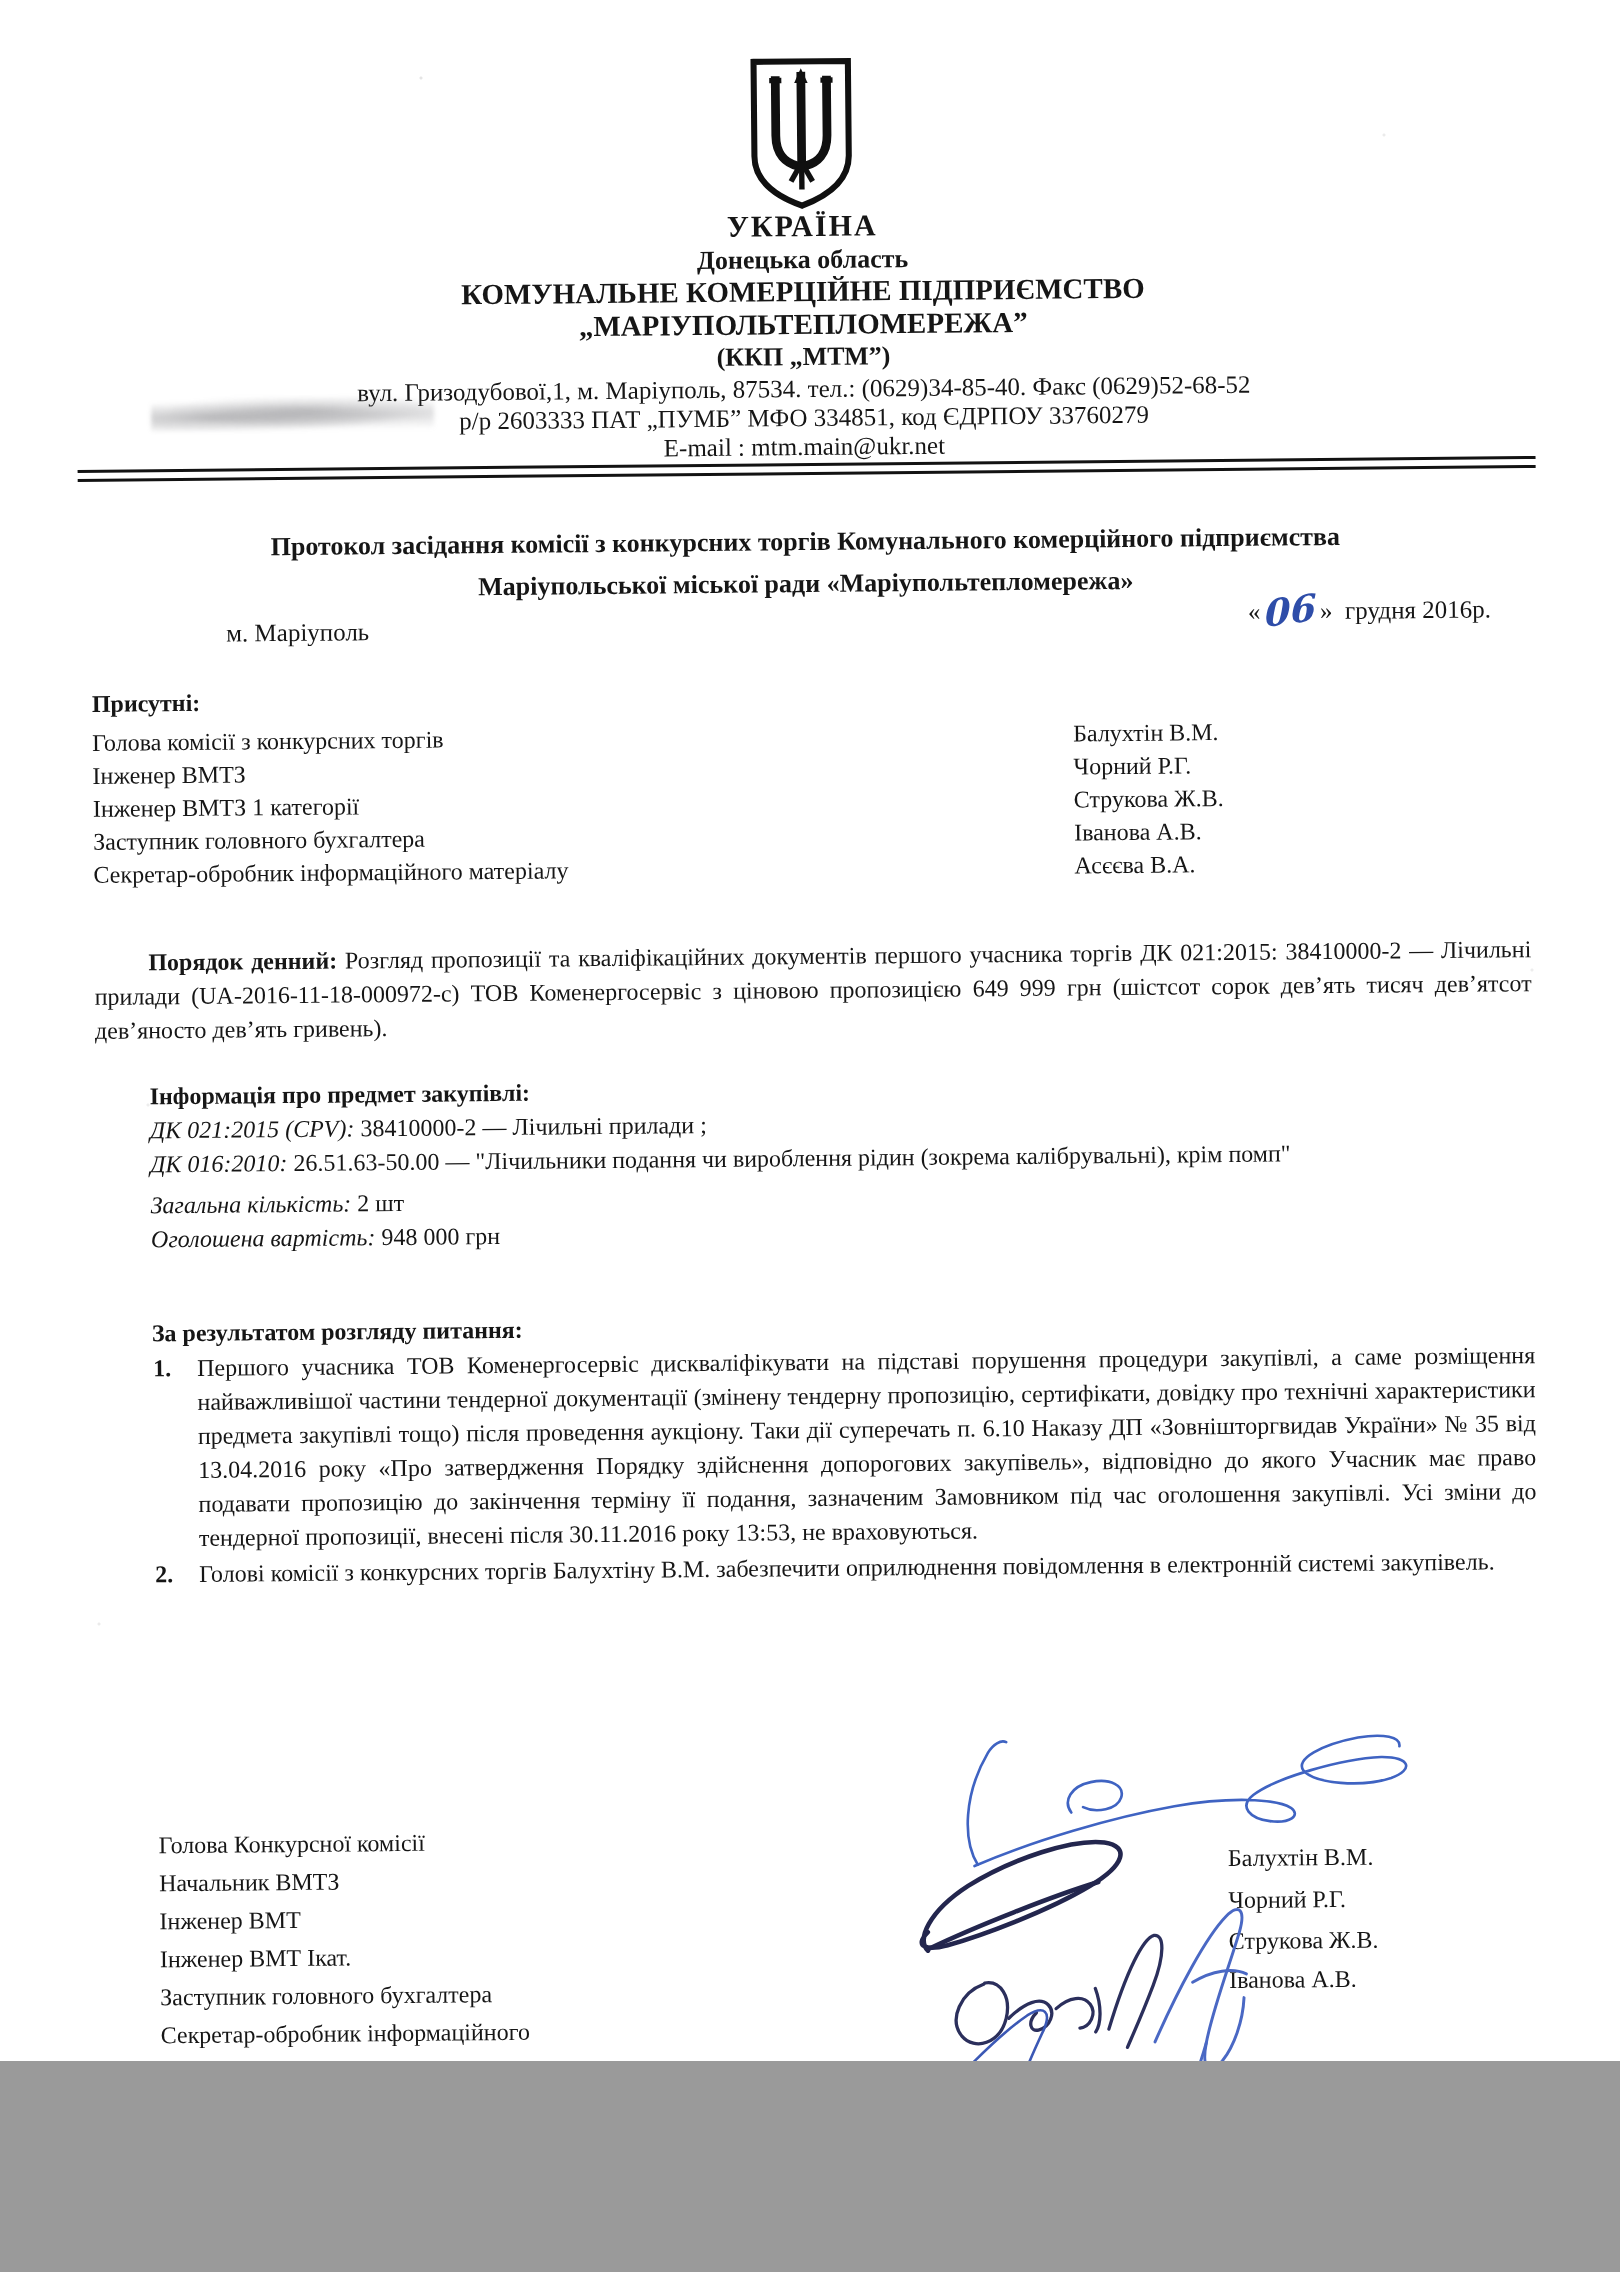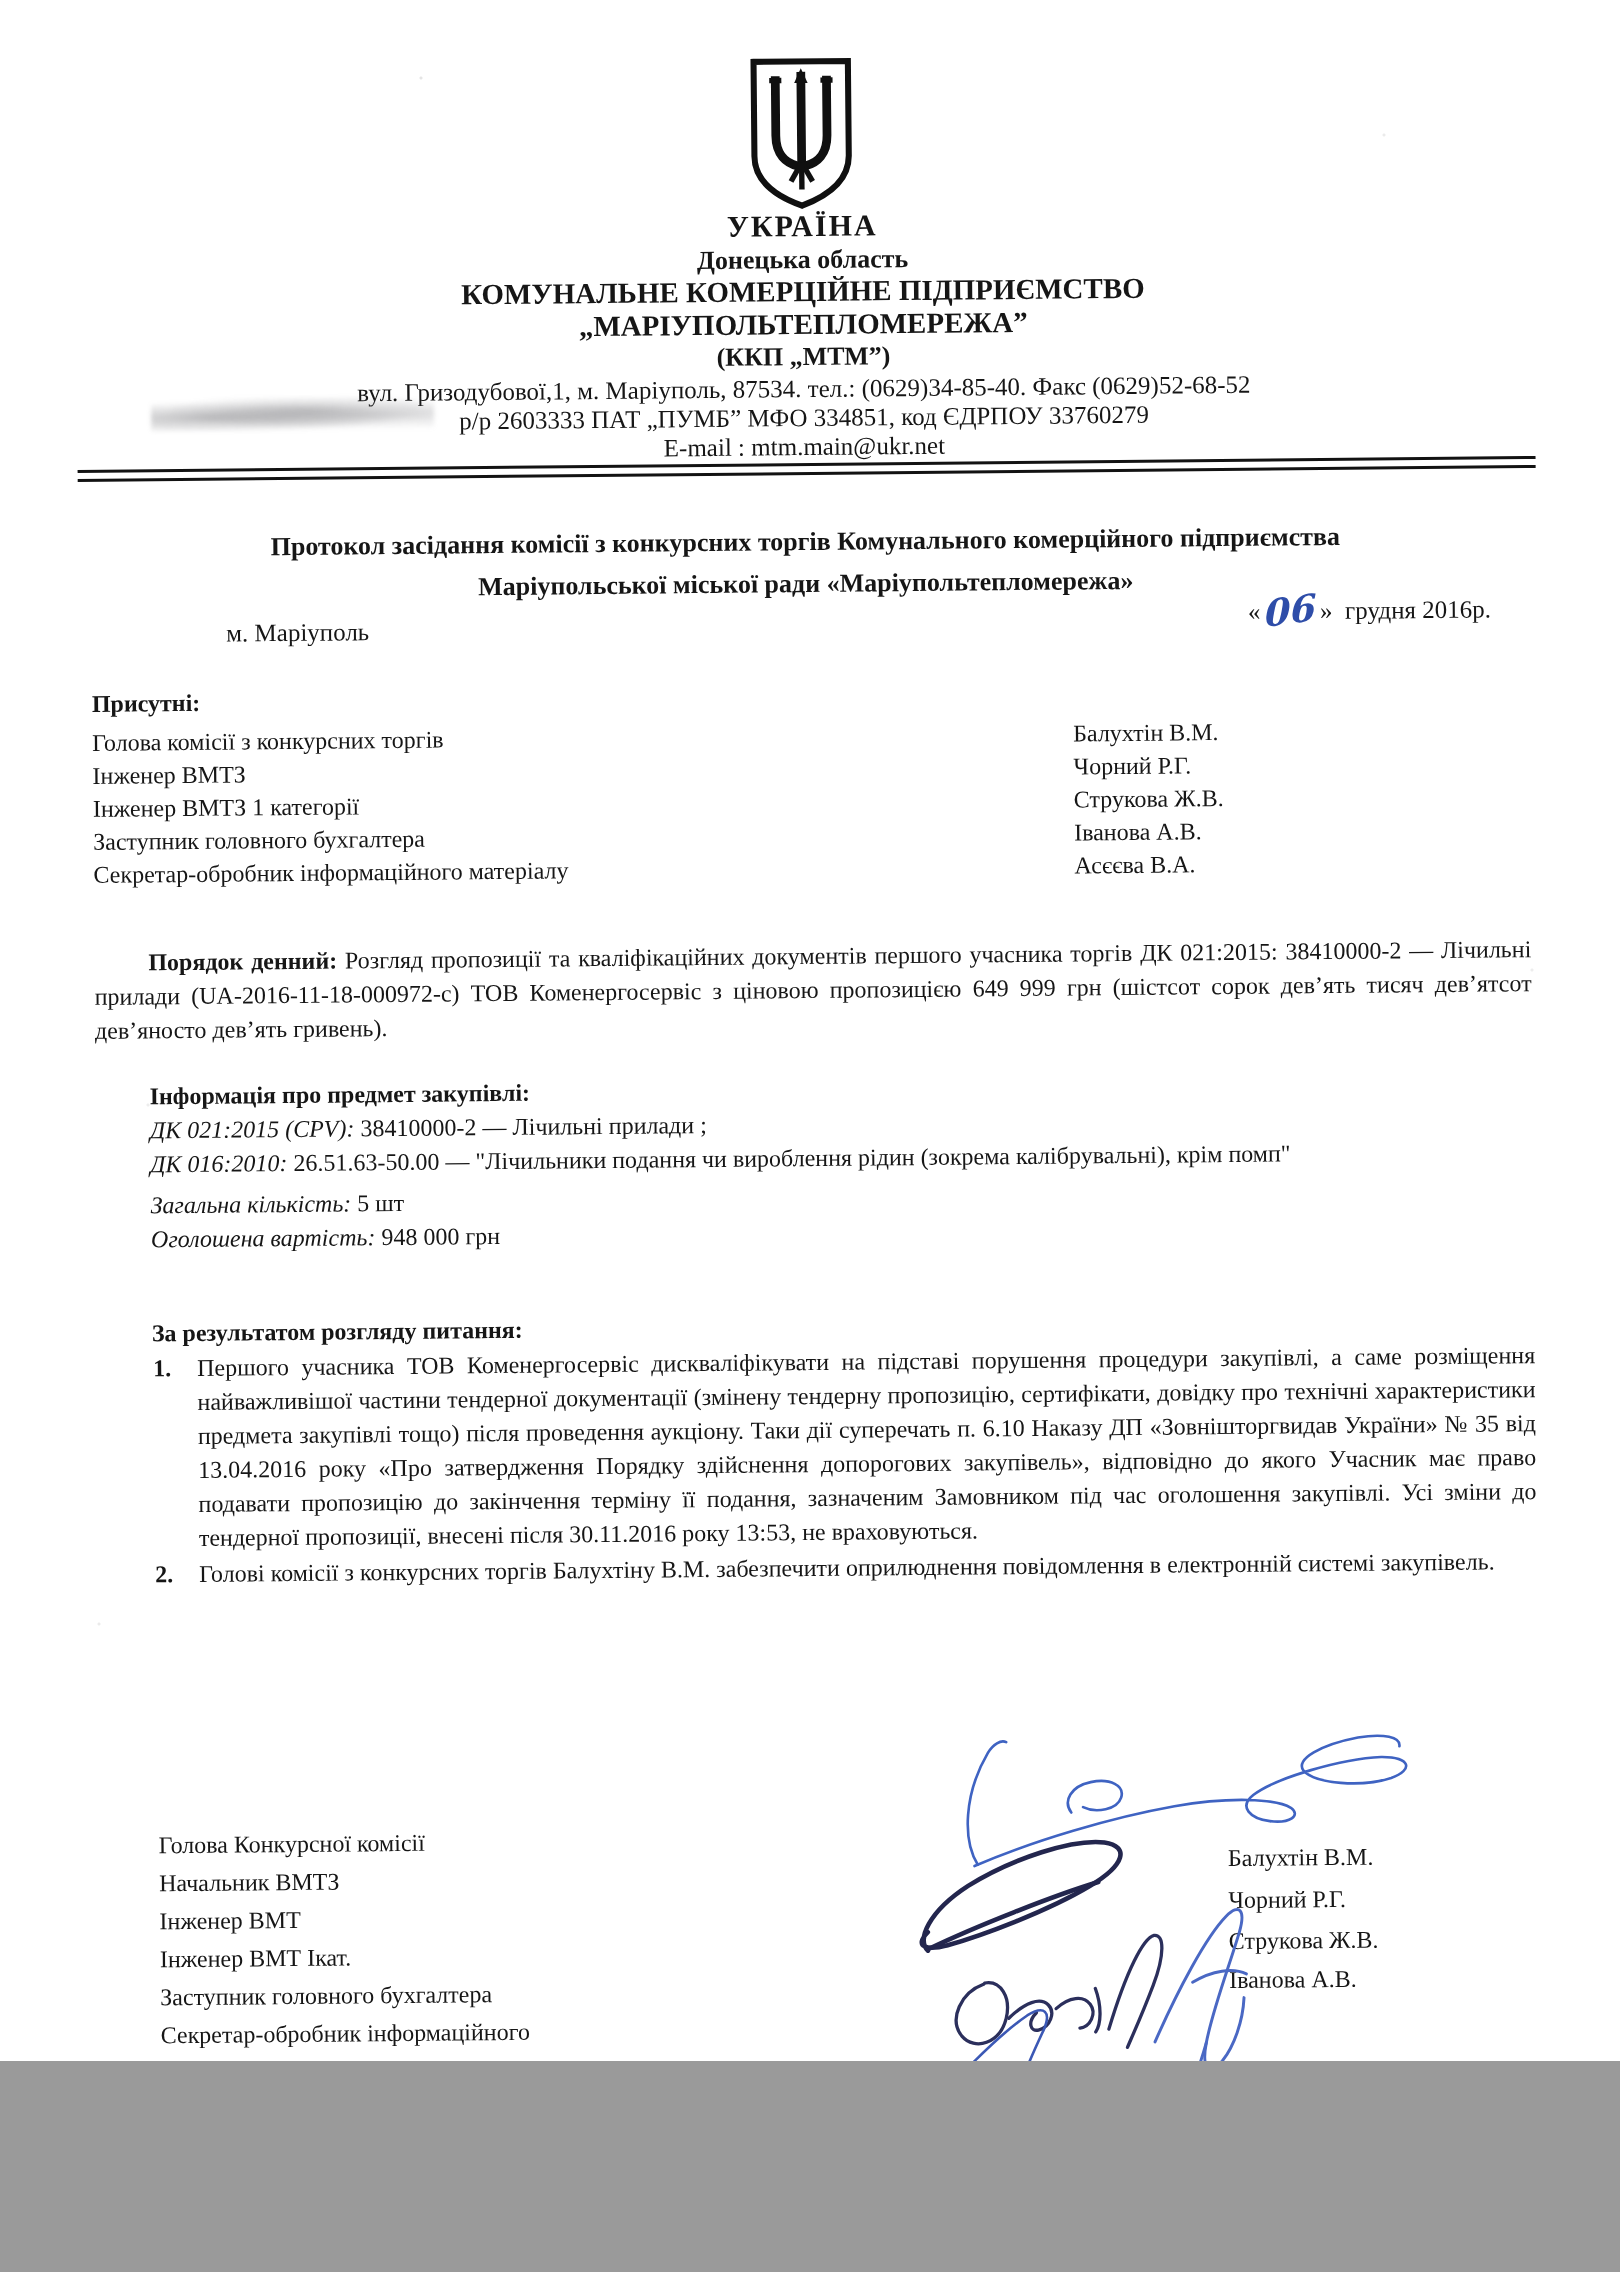--- a/index.html
+++ b/index.html
@@ -190,21 +190,21 @@
         <span class="lbl-italic">ДК 021:2015 (CPV):</span>
         <span>38410000-2 — Лічильні прилади ;</span>
       </div>
       <div class="subject-line outdent">
         <span class="lbl-italic">ДК 016:2010:</span>
         <span>26.51.63-50.00 — "Лічильники подання чи вироблення рідин (зокрема калібрувальні), крім помп"</span>
       </div>
       <div class="subject-gap"></div>
       <div class="subject-line">
         <span class="lbl-italic">Загальна кількість:</span>
-        <span>5 шт</span>
+        <span>2 шт</span>
       </div>
       <div class="subject-line">
         <span class="lbl-italic">Оголошена вартість:</span>
         <span>948 000 грн</span>
       </div>
     </div>
 
     <div class="para results">
       <div class="results-heading">За результатом розгляду питання:</div>
       <div class="res-item">

